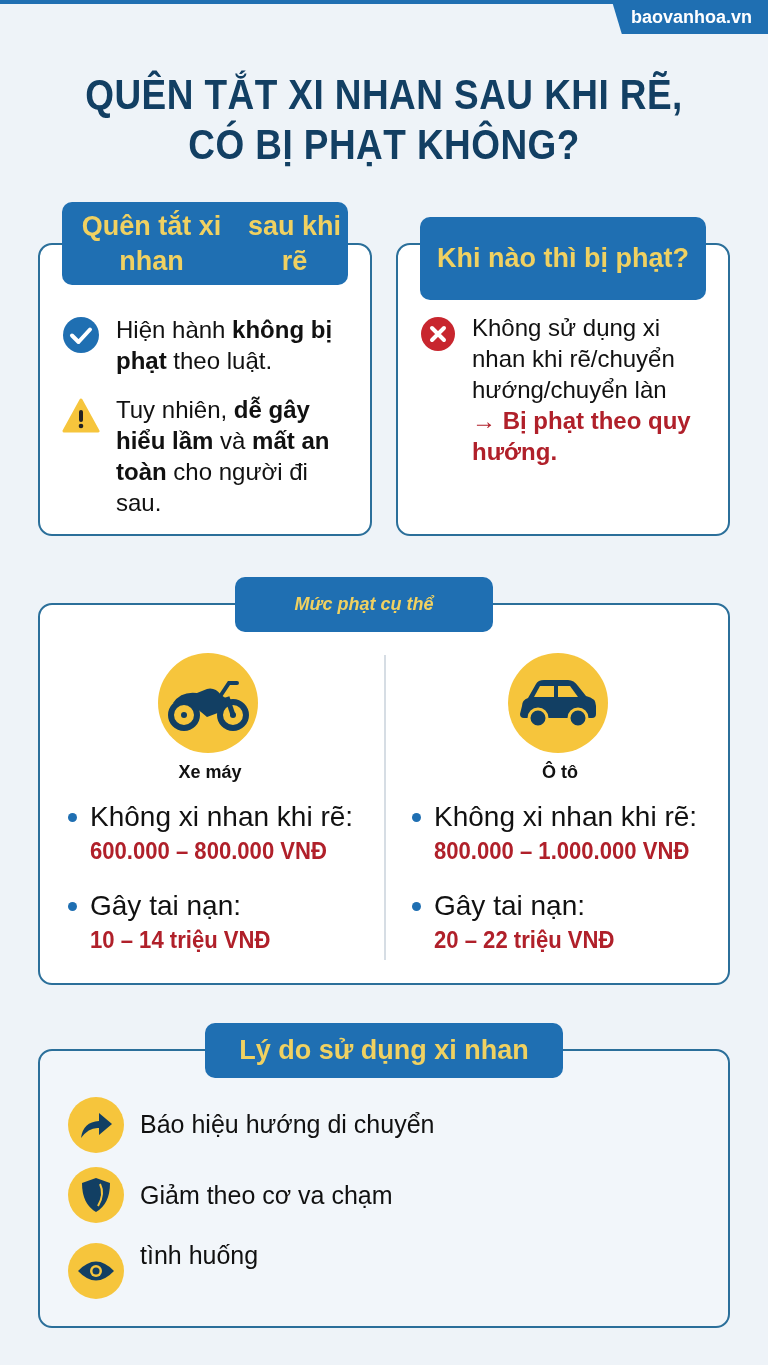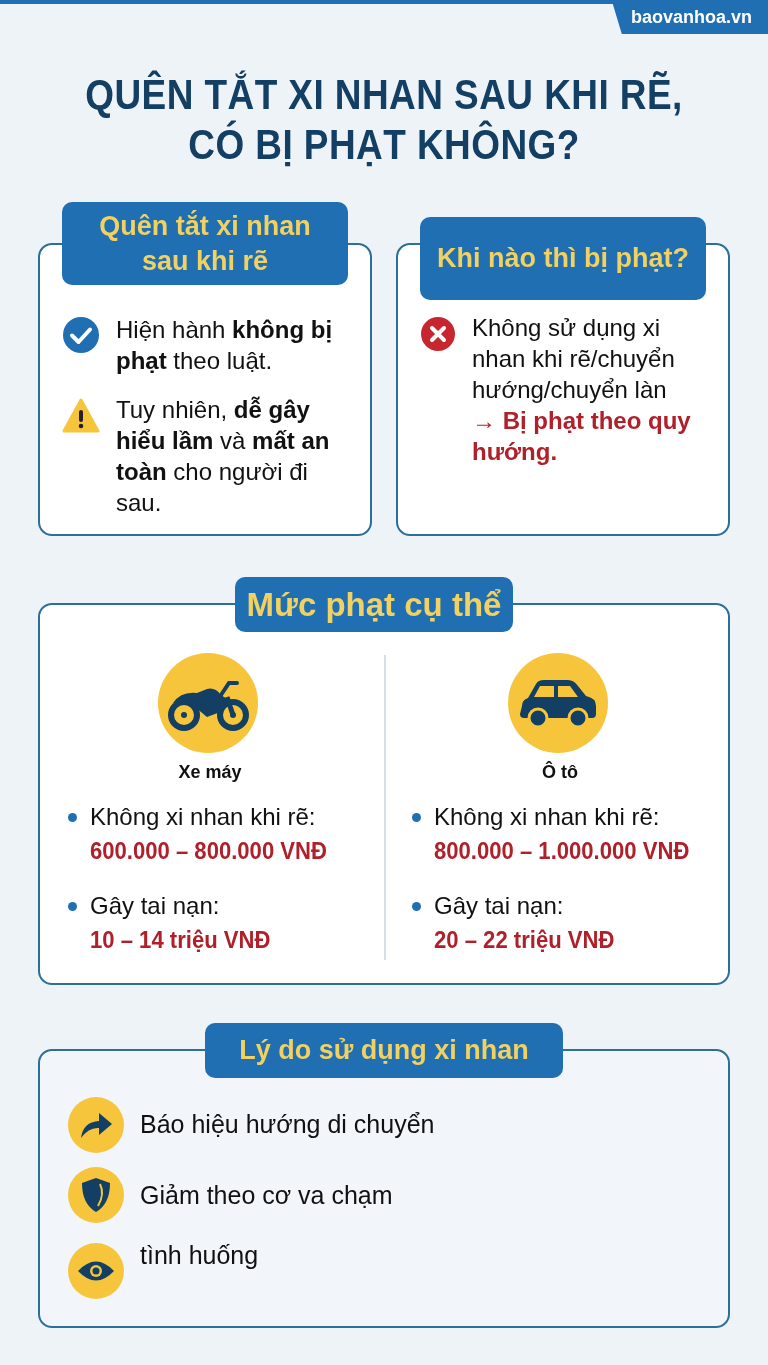--- a/index.html
+++ b/index.html
@@ -32,38 +32,38 @@
     display:flex; align-items:center; justify-content:center;
   }
   .row { position:absolute; display:flex; align-items:flex-start;margin-top:8px; }
   .txt { font-size:24px; line-height:31px; }
   .red { color:#b0202a; font-weight:bold; }
   .ico { flex:0 0 auto; display:flex; align-items:center; justify-content:center; }
   .circle-yellow { width:100px; height:100px; border-radius:50%; background:#f6c53c; display:flex; align-items:center; justify-content:center; position:absolute; }
   .small-yellow { width:56px; height:56px; border-radius:50%; background:#f6c53c; display:flex; align-items:center; justify-content:center; position:absolute; }
   .vh { position:absolute; font-weight:bold; font-size:18px; text-align:center; }
   .bullet { position:absolute; width:9px; height:9px; border-radius:50%; background:#1f6fb2; }
-  .fine { position:absolute; font-size:24px; line-height:30px; }
+  .fine { position:absolute; font-size:28px; line-height:30px; }
   .fine-red { position:absolute; font-size:24px; line-height:30px; font-weight:bold; color:#b0202a; transform:scaleX(0.92); transform-origin:left; white-space:nowrap; }
   .divider { position:absolute; left:384px; top:655px; width:2px; height:305px; background:#d6dde4; }
   .reason { position:absolute; font-size:25px; line-height:32px; color:#111; }
 </style>
 </head>
 <body>
 
 <div class="topline"></div>
 <div class="brand">baovanhoa.vn</div>
 
 <div class="title">
   <div>QUÊN TẮT XI NHAN SAU KHI RẼ,</div>
   <div>CÓ BỊ PHẠT KHÔNG?</div>
 </div>
 
 <div class="card" style="left:38px; top:243px; width:334px; height:293px;"></div>
-<div class="tag" style="left:62px; top:202px; width:286px; height:83px; font-size:27px; line-height:35px; flex-direction:column;">
+<div class="tag" style="left:62px; top:202px; width:286px; height:83px; font-size:27px; line-height:35px; ">
   <div>Quên tắt xi nhan</div>
   <div>sau khi rẽ</div>
 </div>
 
 <div class="row" style="left:62px; top:306px; width:290px;">
   <div class="ico" style="width:38px; height:38px; margin-right:16px; margin-top:2px;">
     <svg width="38" height="38" viewBox="0 0 38 38">
         <circle cx="19" cy="19" r="18" fill="#1f6fb2"></circle>
         <path d="M10 19.5 L16.5 26 L28 13.5" stroke="#fff" stroke-width="4" fill="none" stroke-linecap="round" stroke-linejoin="round"></path>
       </svg>
@@ -96,21 +96,21 @@
         <path d="M12 12 L24 24 M24 12 L12 24" stroke="#fff" stroke-width="4" stroke-linecap="round"></path>
       </svg>
   </div>
   <div class="txt" style="width:230px;">
     <span>Không sử dụng xi nhan khi rẽ/chuyển hướng/chuyển làn</span><br>
     <span class="red">→ Bị phạt theo quy hướng.</span>
   </div>
 </div>
 
 <div class="card" style="left:38px; top:603px; width:692px; height:382px;"></div>
-<div class="tag" style="left:235px; top:577px; width:278px; height:55px; font-size:33px;">Mức phạt cụ thể</div>
+<div class="tag" style="left:235px; top:577px; width:258px; height:55px; font-size:18px;font-style:italic;">Mức phạt cụ thể</div>
 <div class="divider"></div>
 
 <div class="circle-yellow" style="left:158px; top:653px;">
   <svg width="82" height="60" viewBox="0 0 82 60">
     <circle cx="17" cy="42" r="13" fill="none" stroke="#123f63" stroke-width="6"></circle>
     <circle cx="17" cy="42" r="3" fill="#123f63"></circle>
     <circle cx="66" cy="42" r="13" fill="none" stroke="#123f63" stroke-width="6"></circle>
     <circle cx="66" cy="42" r="3" fill="#123f63"></circle>
     <path d="M6 30 Q14 18 30 20 L40 16 Q48 14 54 22 L60 26 L56 38 L40 44 L28 34 Q16 28 6 30 Z" fill="#123f63"></path>
     <path d="M54 22 L62 10 L70 10" stroke="#123f63" stroke-width="4" fill="none" stroke-linecap="round"></path>

